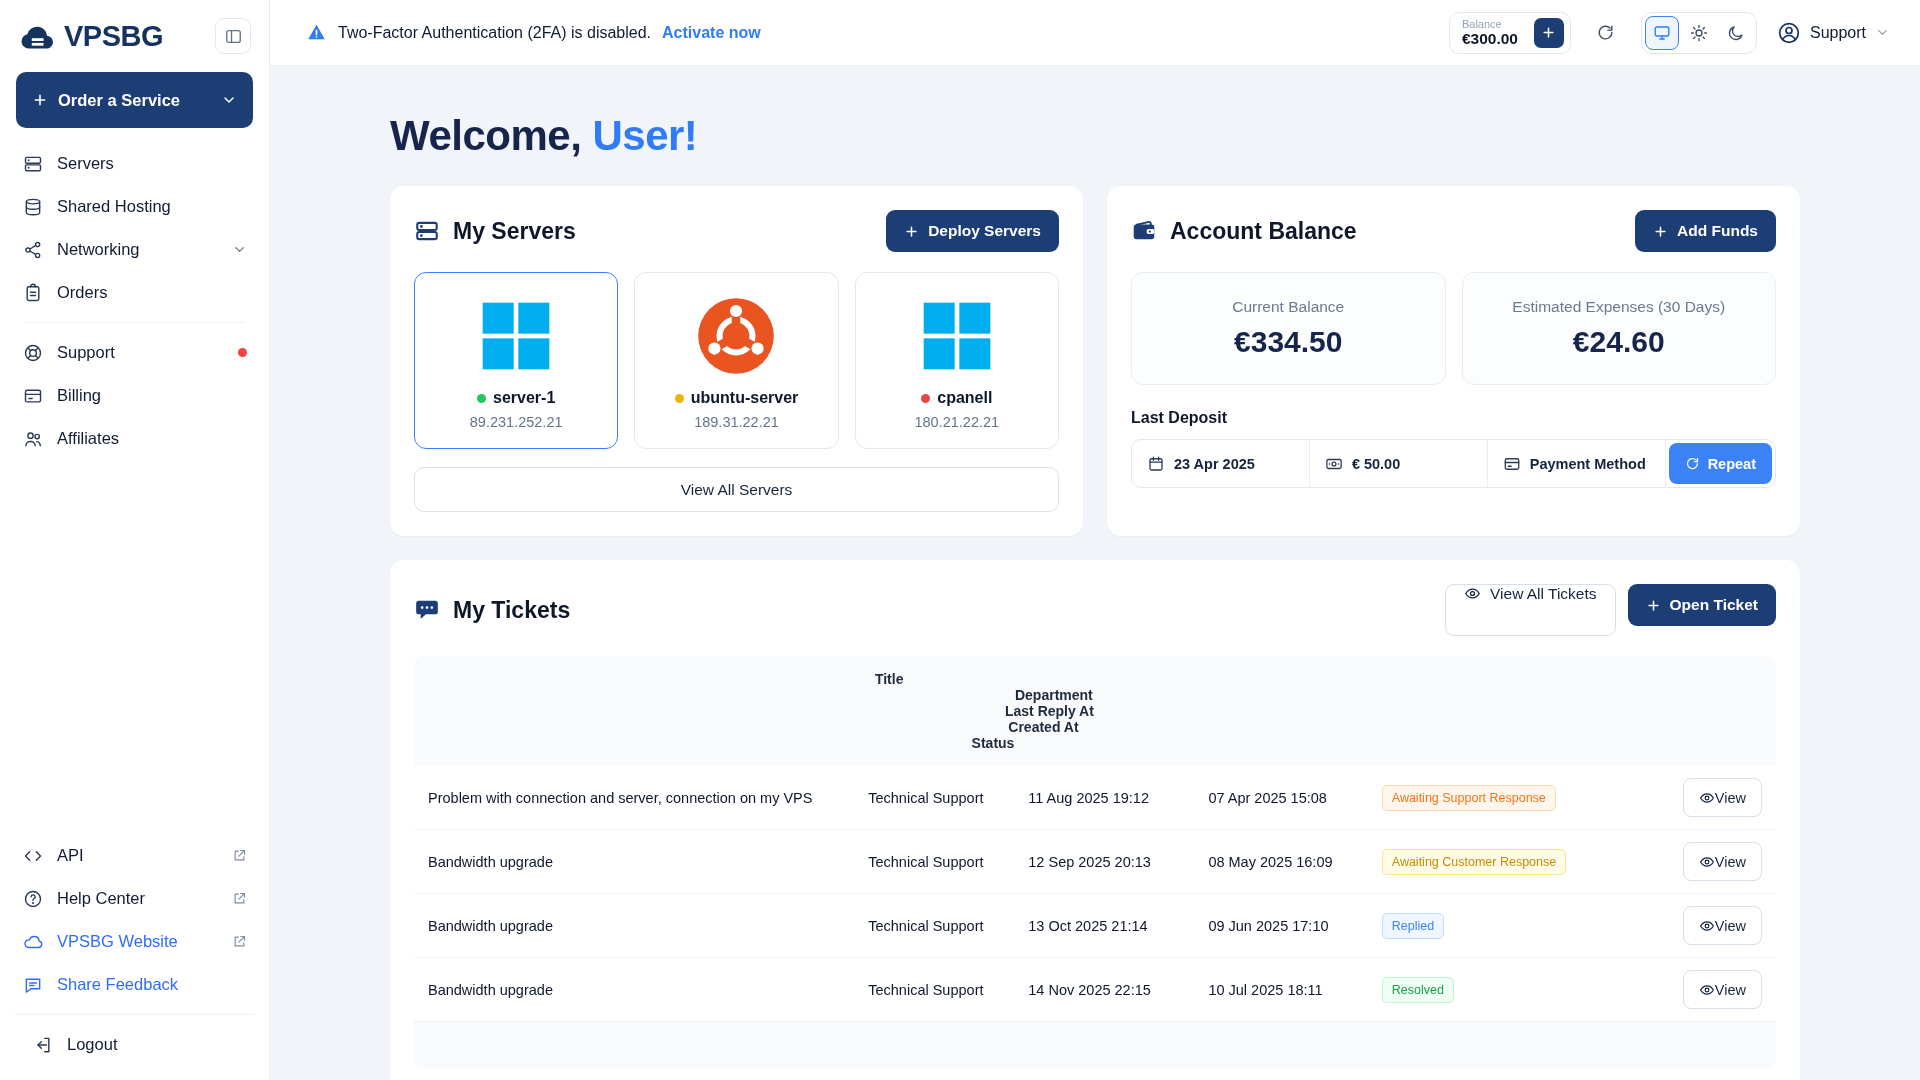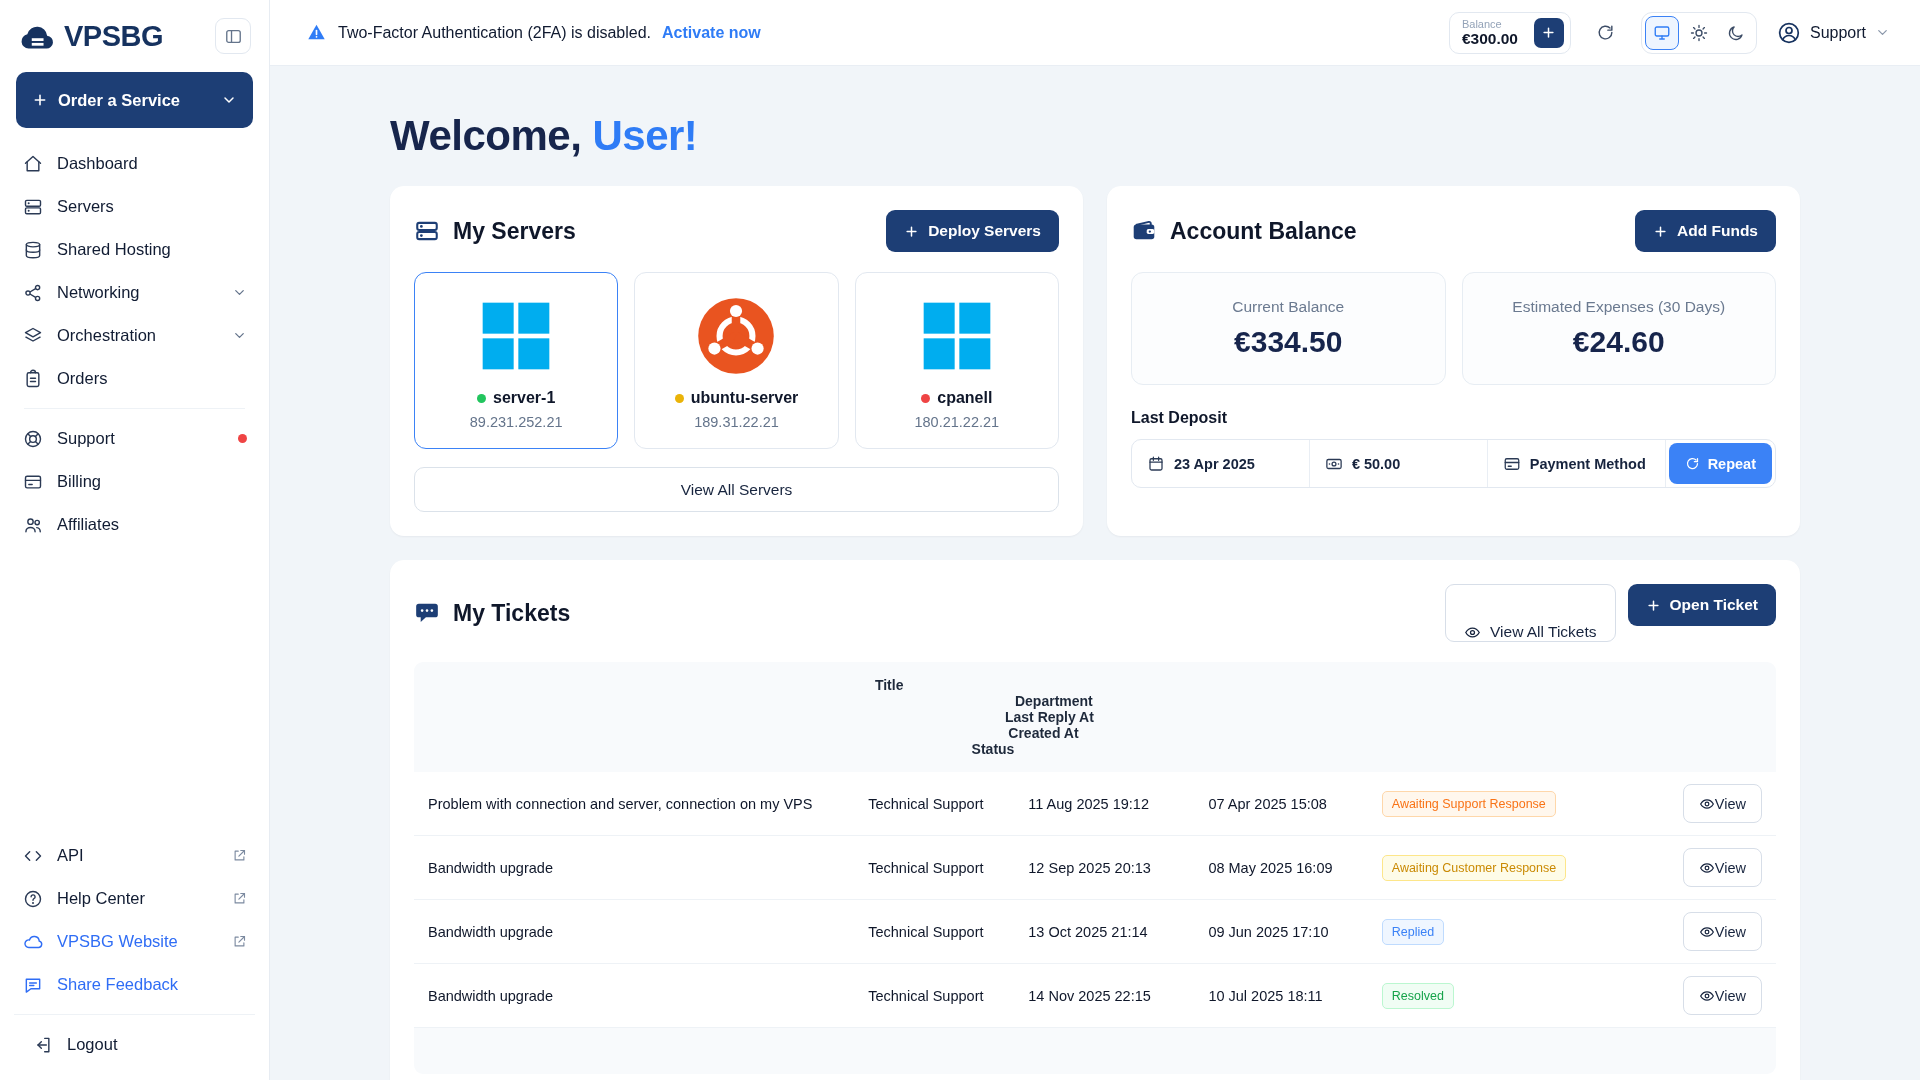--- a/index.html
+++ b/index.html
@@ -71,22 +71,22 @@
   }
   .card-header { display:flex; align-items:center; gap:13px; margin-bottom:20px; }
   .card-title { font-size:23px; font-weight:bold; color:#0f172a; }
   .header-actions { margin-left:auto; display:flex; gap:12px; }
 
   .btn-primary {
     background:#1d3e75; color:#fff; border:none; border-radius:9px; height:42px; padding:0 18px;
     font-size:15.5px; font-weight:600; display:inline-flex; align-items:center; gap:9px; cursor:pointer; font-family:inherit;
   }
   .btn-outline {
-    background:#fff; color:#17243e; border:1px solid #d7dee8; border-radius:9px; height:58px; padding:0 18px;
-    font-size:15.5px; font-weight:500; display:inline-flex; align-items:flex-end; gap:9px; cursor:pointer; font-family:inherit;
+    background:#fff; color:#17243e; border:1px solid #d7dee8; border-radius:9px; height:52px; padding:0 18px;
+    font-size:15.5px; font-weight:500; display:inline-flex; align-items:flex-start; gap:9px; cursor:pointer; font-family:inherit;
   }
 
   
   .server-grid { display:flex; gap:16px; }
   .server-tile { flex:1; border:1.5px solid #e2e8f0; border-radius:12px; padding:22px 16px 18px; text-align:center; cursor:pointer; background:#fff; }
   .server-tile.selected { border-color:#3b82f6; }
   .server-logo { height:82px; display:grid; place-items:center; margin-bottom:12px; }
   .server-name-row { display:flex; align-items:center; justify-content:center; gap:7px; font-weight:bold; font-size:16px; }
   .sdot { width:9px; height:9px; border-radius:50%; }
   .sdot.green { background:#22c55e; } .sdot.yellow { background:#eab308; } .sdot.red { background:#ef4444; }
@@ -167,29 +167,20 @@
       <span class="chev">
           <svg width="16" height="16" viewBox="0 0 24 24" fill="none" stroke="currentColor" stroke-width="2.2" stroke-linecap="round" stroke-linejoin="round">
             <path d="M6 9l6 6 6-6"></path>
           </svg>
         </span>
     </button>
 
     <nav class="nav">
       <div class="nav-item">
         <span class="ic">
-            <svg width="20" height="20" viewBox="0 0 24 24" fill="none" stroke="currentColor" stroke-width="1.7" stroke-linecap="round" stroke-linejoin="round">
-              <path d="M3 11l9-8 9 8"></path>
-              <path d="M5 9.5V20h14V9.5"></path>
-            </svg>
-          </span>
-        <span>Dashboard</span>
-      </div>
-      <div class="nav-item">
-        <span class="ic">
             <svg width="20" height="20" viewBox="0 0 24 24" fill="none" stroke="currentColor" stroke-width="1.7" stroke-linecap="round">
               <rect x="3" y="4" width="18" height="7" rx="1.5"></rect>
               <rect x="3" y="13" width="18" height="7" rx="1.5"></rect>
               <path d="M6.8 7.5h.01M6.8 16.5h.01" stroke-width="2.4"></path>
             </svg>
           </span>
         <span>Servers</span>
       </div>
       <div class="nav-item">
         <span class="ic">
@@ -204,35 +195,20 @@
       <div class="nav-item">
         <span class="ic">
             <svg width="20" height="20" viewBox="0 0 24 24" fill="none" stroke="currentColor" stroke-width="1.7">
               <circle cx="6" cy="12" r="2.5"></circle>
               <circle cx="17.5" cy="5.5" r="2.5"></circle>
               <circle cx="17.5" cy="18.5" r="2.5"></circle>
               <path d="M8.3 10.8l6.8-4.1M8.3 13.2l6.8 4.1"></path>
             </svg>
           </span>
         <span>Networking</span>
-        <span class="chev">
-            <svg width="15" height="15" viewBox="0 0 24 24" fill="none" stroke="currentColor" stroke-width="2" stroke-linecap="round" stroke-linejoin="round">
-              <path d="M6 9l6 6 6-6"></path>
-            </svg>
-          </span>
-      </div>
-      <div class="nav-item">
-        <span class="ic">
-            <svg width="20" height="20" viewBox="0 0 24 24" fill="none" stroke="currentColor" stroke-width="1.7" stroke-linejoin="round">
-              <path d="M12 3l9 5-9 5-9-5z"></path>
-              <path d="M3 13l9 5 9-5"></path>
-              <path d="M3 17l9 5 9-5" opacity="0"></path>
-            </svg>
-          </span>
-        <span>Orchestration</span>
         <span class="chev">
             <svg width="15" height="15" viewBox="0 0 24 24" fill="none" stroke="currentColor" stroke-width="2" stroke-linecap="round" stroke-linejoin="round">
               <path d="M6 9l6 6 6-6"></path>
             </svg>
           </span>
       </div>
       <div class="nav-item">
         <span class="ic">
             <svg width="20" height="20" viewBox="0 0 24 24" fill="none" stroke="currentColor" stroke-width="1.7" stroke-linecap="round" stroke-linejoin="round">
               <rect x="5" y="4.5" width="14" height="16.5" rx="2"></rect>

